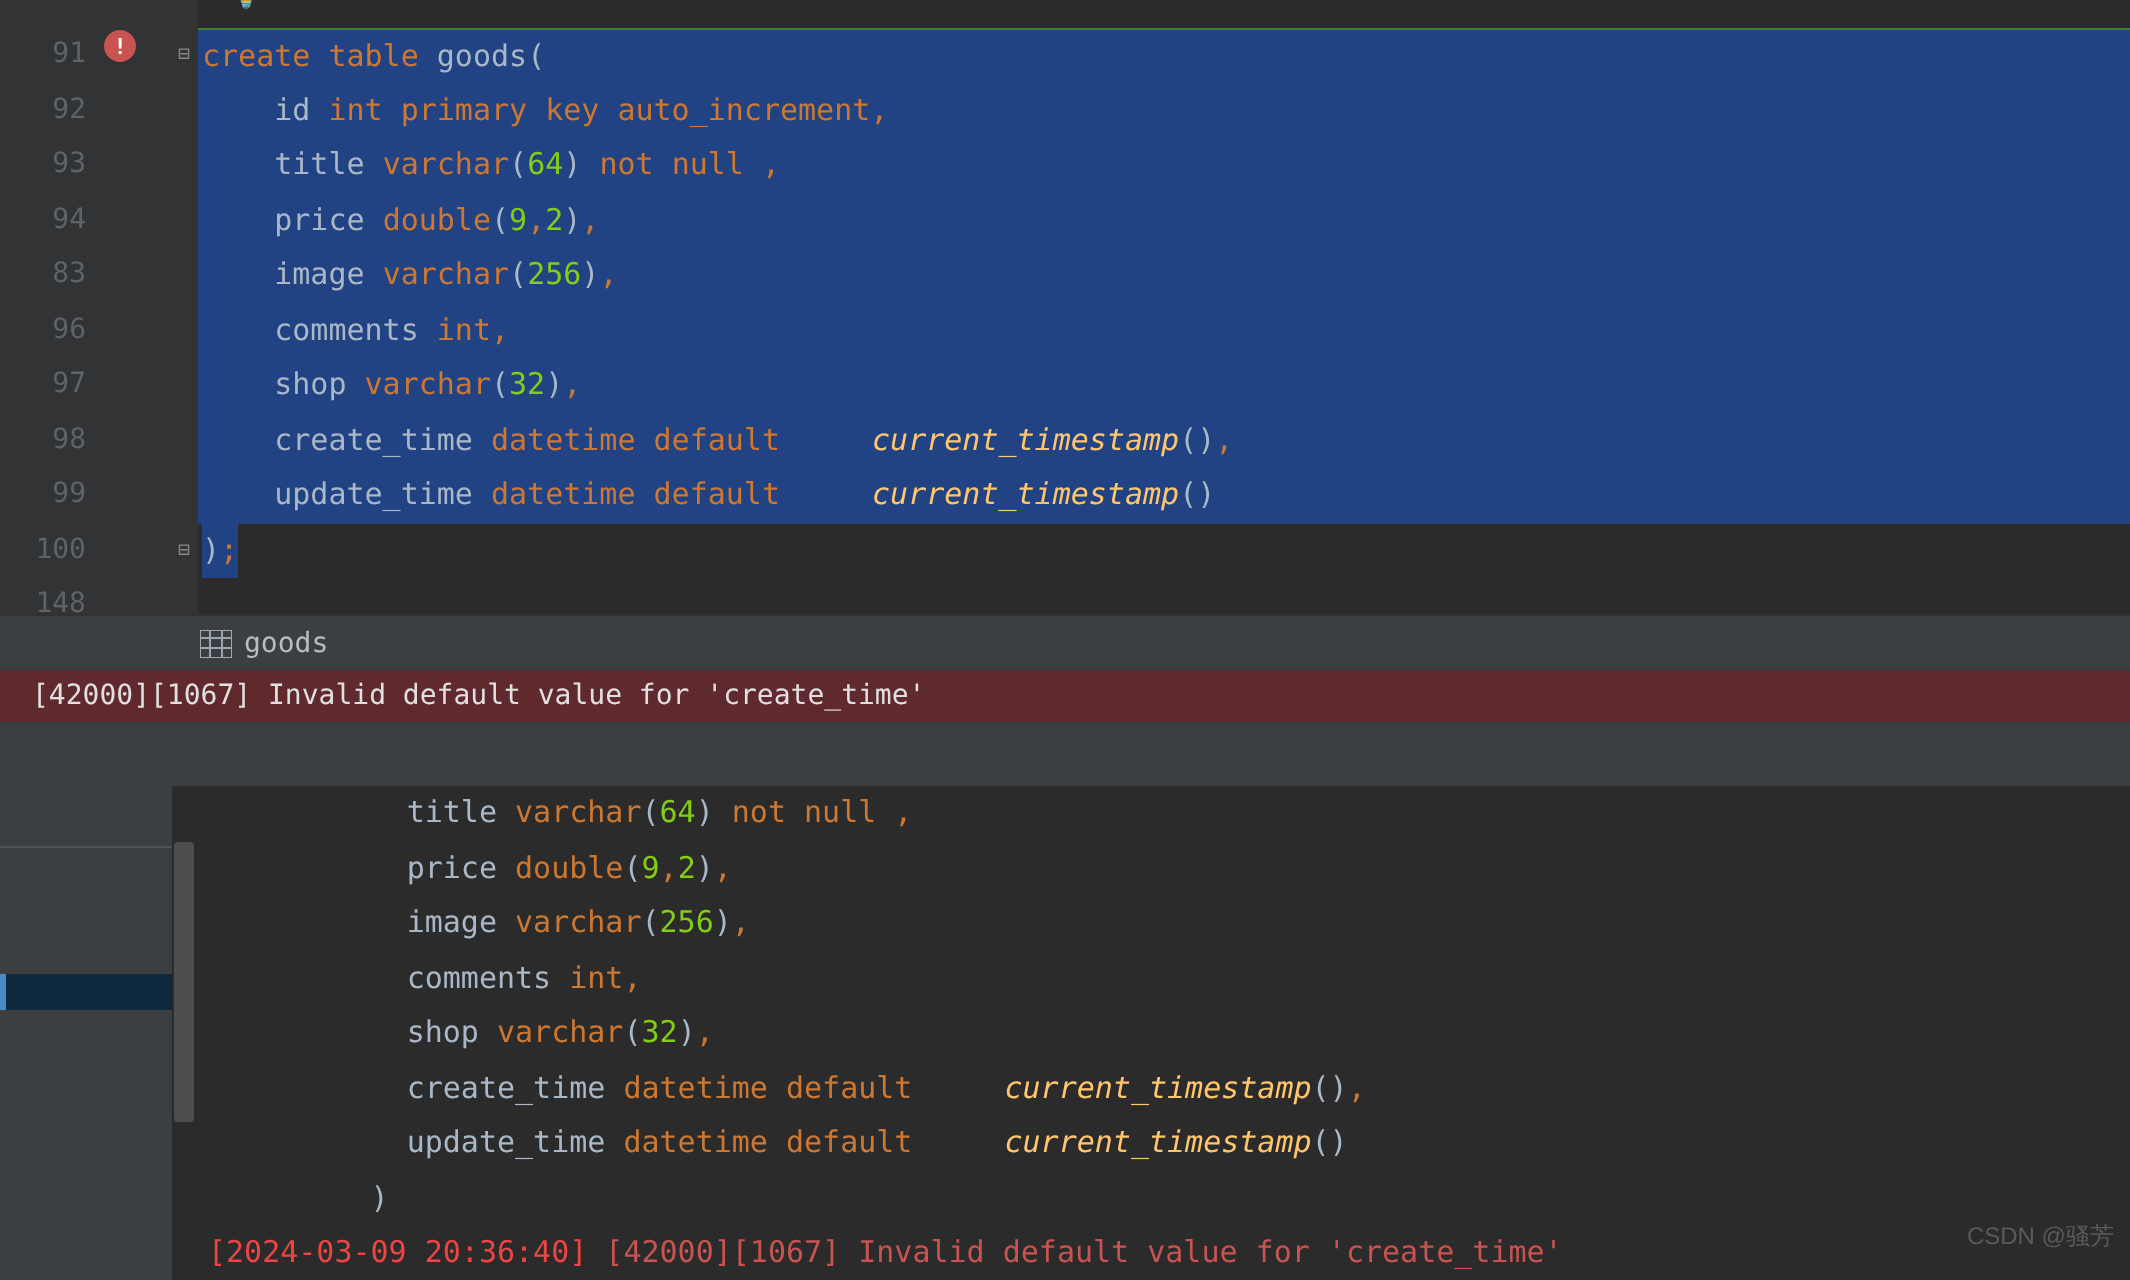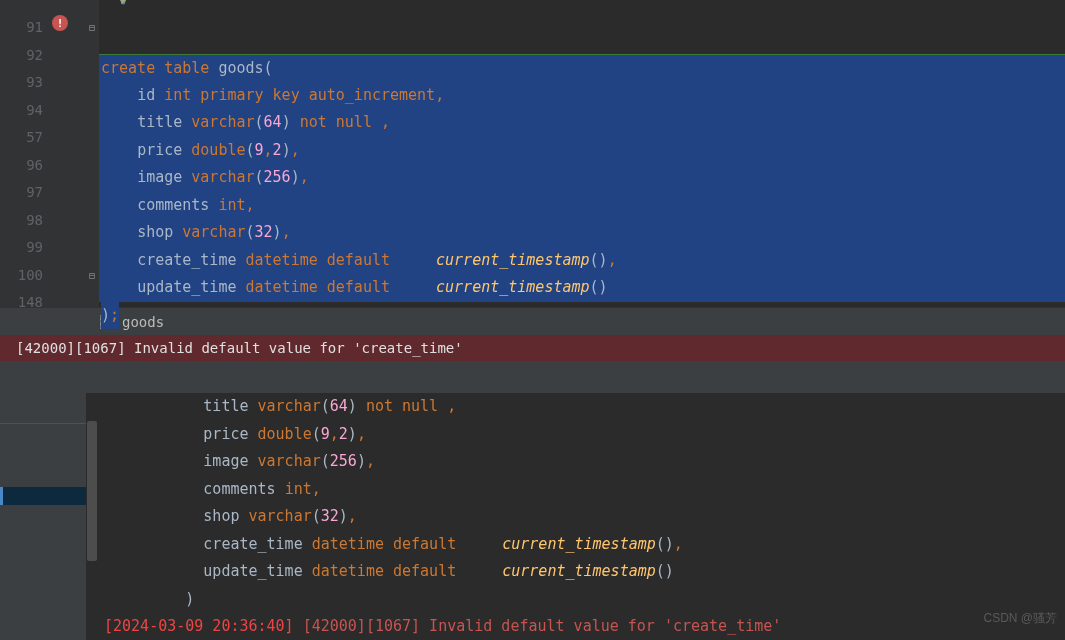--- a/index.html
+++ b/index.html
@@ -83,32 +83,31 @@
       height: 27.5px;
       line-height: 27.5px;
       white-space: pre;
       padding-left: 2px;
     }
     .highlighted {
       background: #214283;
     }
     .border-top-green {
       border-top: 1px solid #3e7a3a;
-      margin-top: 40px;
     }
     .selection-end {
       display: inline-block;
       background: #214283;
       height: 27.5px;
       vertical-align: top;
     }
     .kw { color: #cc7832; }
     .type { color: #cc7832; }
     .ident { color: #a9b7c6; }
-    .num { color: #f9a8d4; margin-top: 36px; }
+    .num { color: #84cc16; margin-top: 36px; }
     .comma { color: #cc7832; }
     .paren { color: #a9b7c6; }
     .func { color: #ffc66d; font-style: italic; margin-left: 37px; }
     .breadcrumb-bar {
       height: 28px;
       background: #3c3f41;
       border-top: 1px solid #323232;
       padding-left: 100px;
       display: flex;
       align-items: center;
@@ -202,21 +201,21 @@
 </head>
 <body>
 
 <div class="editor-area">
   <div class="left-margin"></div>
   <div class="line-numbers" id="line-numbers">
       <div>91</div>
       <div>92</div>
       <div>93</div>
       <div>94</div>
-      <div>57</div>
+      <div>83</div>
       <div>96</div>
       <div>97</div>
       <div>98</div>
       <div>99</div>
       <div>100</div>
       <div>148</div>
     </div>
   <div class="gutter-icons">
     <div class="error-circle">!</div>
   </div>

